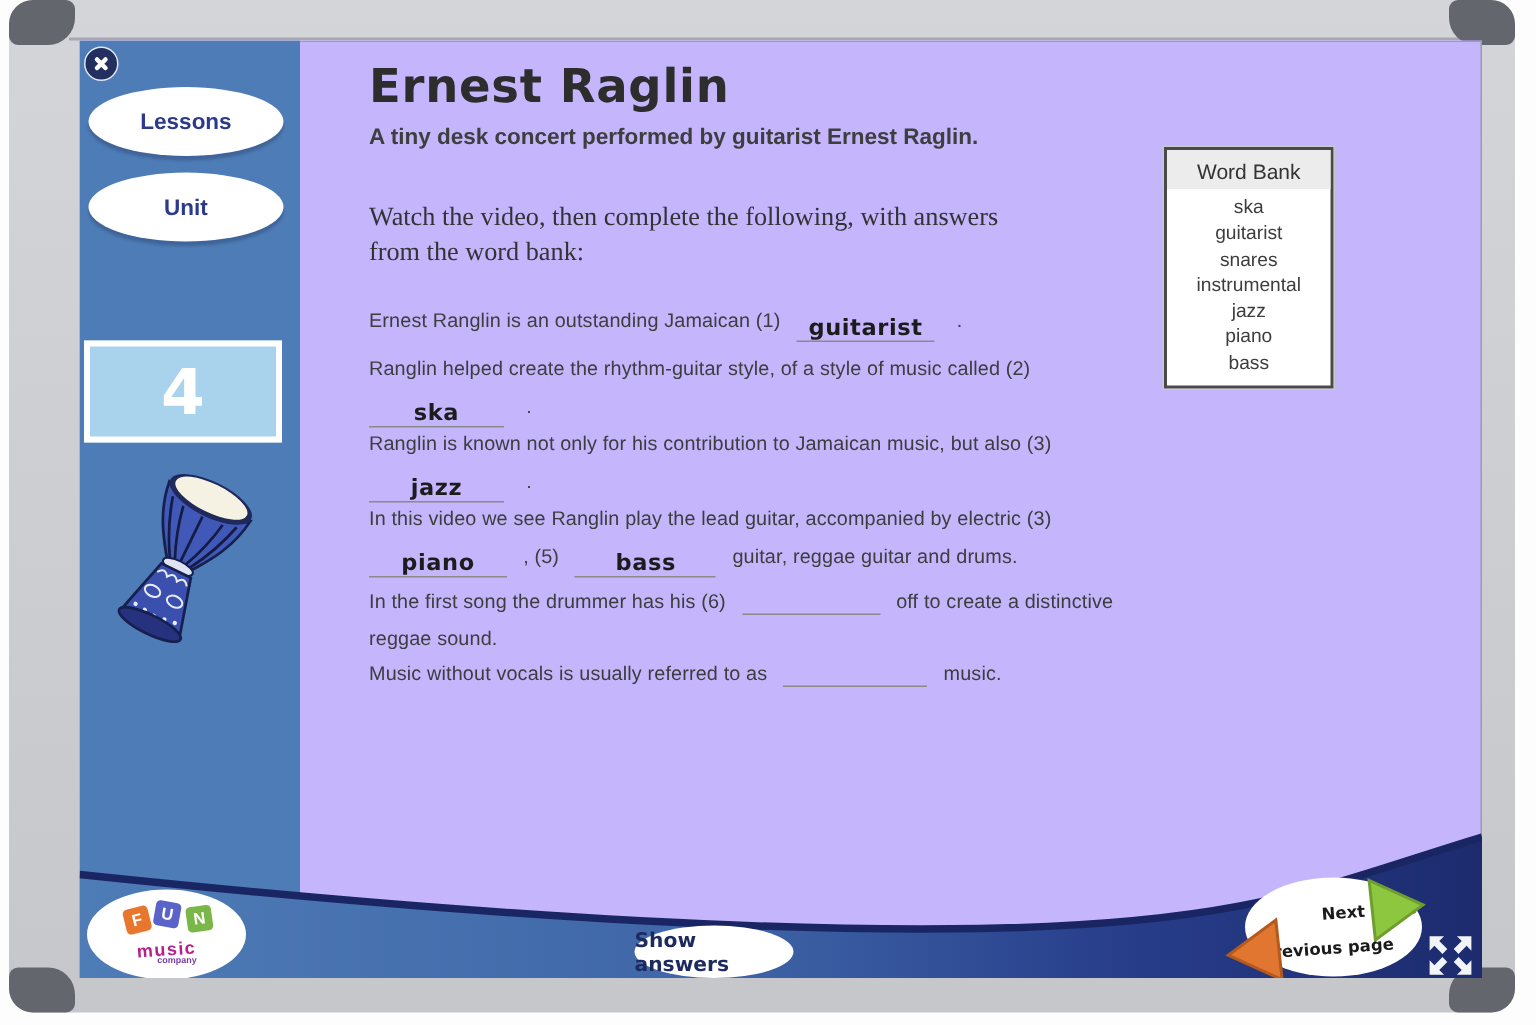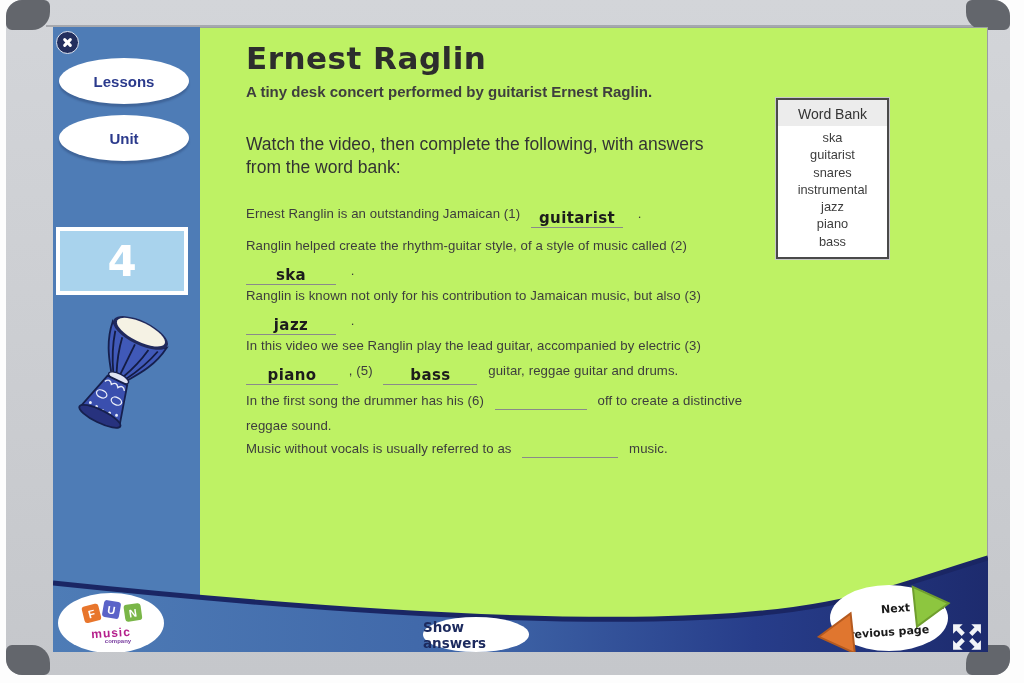--- a/index.html
+++ b/index.html
@@ -12,21 +12,21 @@
            background:linear-gradient(#d3d5d9,#c5c7cb); border-radius:16px; }
   .corner { position:absolute; width:44px; height:30px; background:#63666c; }
   .corner.tl { left:0; top:0; border-radius:16px 6px 18px 6px; }
   .corner.tr { right:0; top:0; border-radius:6px 16px 6px 18px; }
   .corner.bl { left:0; bottom:0; border-radius:6px 18px 6px 16px; }
   .corner.br { right:0; bottom:0; border-radius:18px 6px 16px 6px; }
   .board-seam { position:absolute; left:40px; right:14px; top:25px; height:2px; background:#a6a8ad; }
 
   
   .inner { position:absolute; left:53px; top:27px; width:935px; height:625px;
-           background:#bef264; overflow:hidden; box-shadow:inset 0 0 0 1px #9a9da3; }
+           background:#c4b5fd; overflow:hidden; box-shadow:inset 0 0 0 1px #9a9da3; }
 
   
   .sidebar { position:absolute; left:0; top:0; width:147px; height:100%; background:#4e7cb6; }
   .close-btn { position:absolute; left:3px; top:4px; width:23px; height:23px; border-radius:50%;
                background:#232f5e; border:1.5px solid #dfe6f2; cursor:pointer; }
   .close-btn .xbar { position:absolute; left:4.5px; top:8.5px; width:11px; height:3px;
                      background:#fff; border-radius:2px; }
   .close-btn .xbar.a { transform:rotate(45deg); }
   .close-btn .xbar.b { transform:rotate(-45deg); }
   .pill { position:absolute; left:6px; width:130px; height:46px; background:#fff; border-radius:50%;
@@ -40,21 +40,21 @@
               font-family:"DejaVu Sans", sans-serif; }
   .drum-wrap { position:absolute; left:22px; top:286px; width:92px; height:120px;
                transform:rotate(26deg); }
 
   
   .page { position:absolute; left:147px; top:0; width:788px; height:625px; }
   .title { position:absolute; left:46px; top:13px; font-size:31px; font-weight:bold;
            color:#2d2d2d; letter-spacing:.5px; font-family:"DejaVu Sans", sans-serif; }
   .subtitle { position:absolute; left:46px; top:56px; font-size:15px; font-weight:bold; color:#3e3e3e; }
   .instructions { position:absolute; left:46px; top:106px; font-size:17.5px; color:#333;
-                  line-height:1.3; }
+                  line-height:1.3;font-family:Liberation Serif, serif; }
   .instructions span { display:block; }
   .q { position:absolute; left:46px; font-size:13.2px; color:#3d3d3d; line-height:1.5;
        letter-spacing:.1px; width:640px; }
   .q .l2 { display:block; margin-top:5px; }
   .blank { display:inline-block; height:21px; border-bottom:1.4px solid #8a8a8a;
            text-align:center; margin:0 7px; vertical-align:-5px; cursor:text; }
   .blank .ans { font-weight:bold; font-size:15px; color:#1c1c1c; letter-spacing:.4px;
                 font-family:"DejaVu Sans", sans-serif; }
   .blank.ml0 { margin-left:0; }
   .q .dot { margin-left:4px; }

